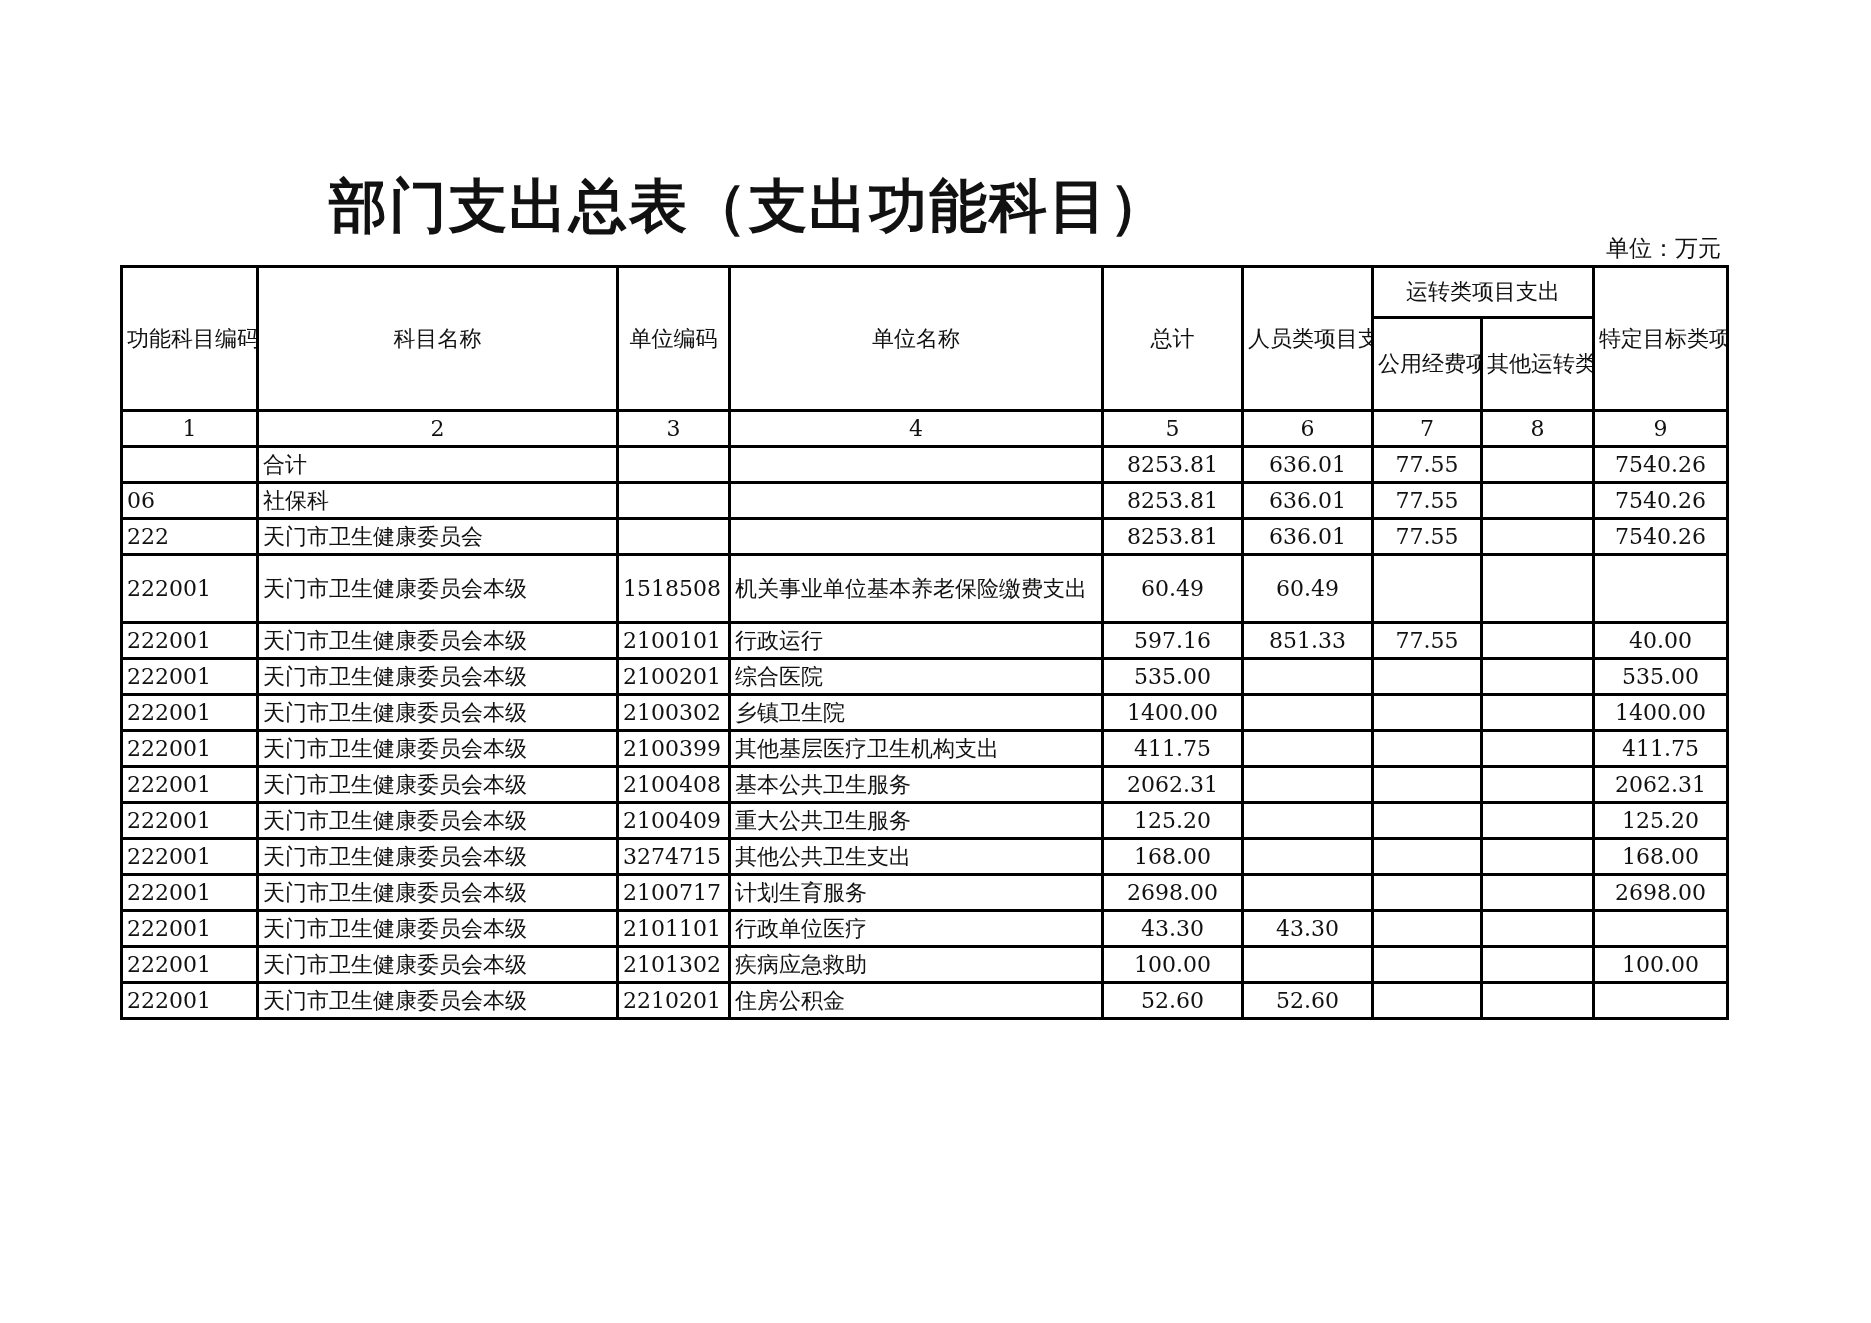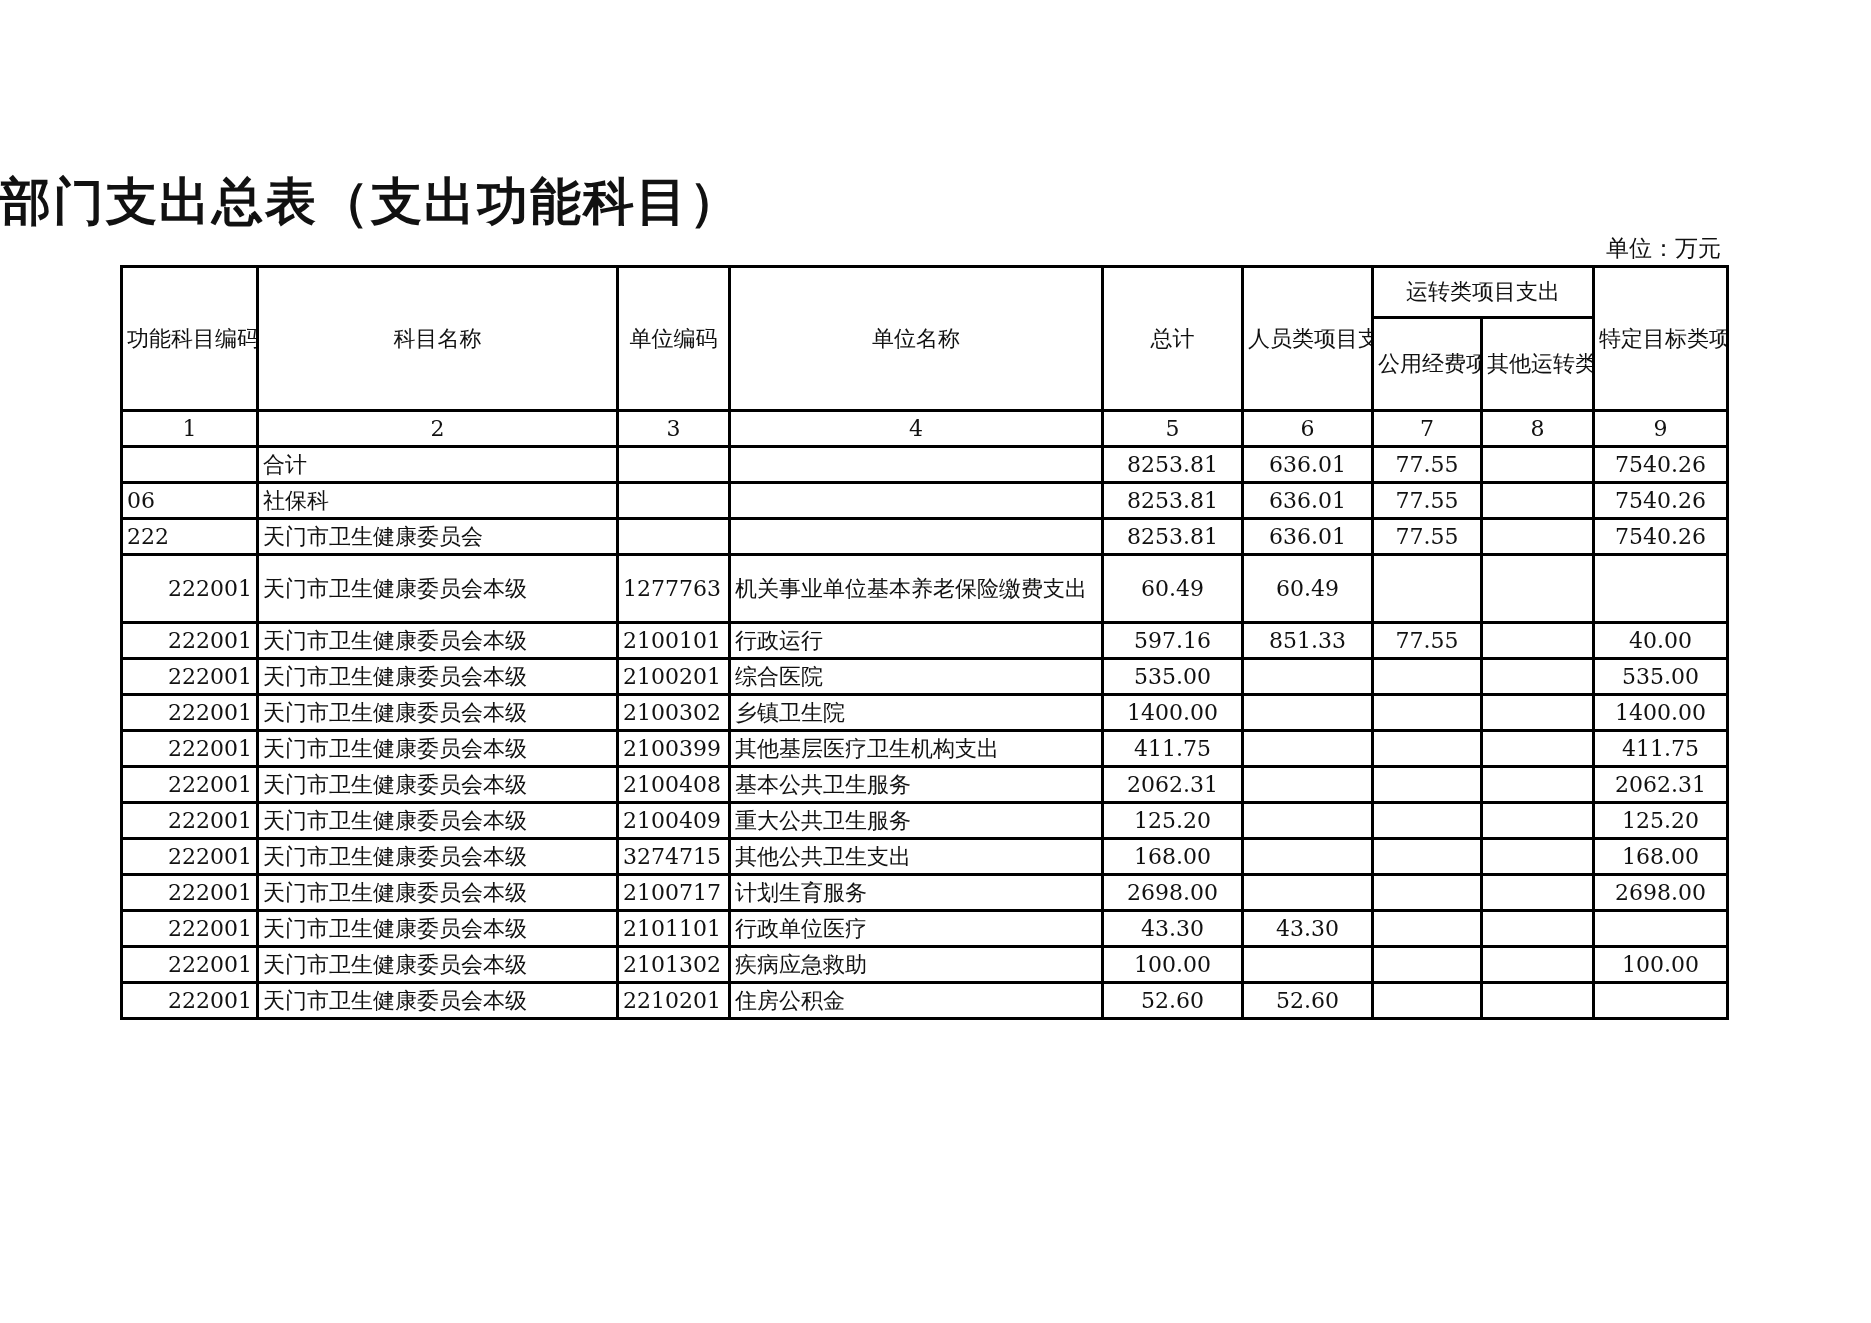--- a/index.html
+++ b/index.html
@@ -1,35 +1,35 @@
 <!DOCTYPE html>
 <html><head>
 <meta charset="utf-8">
 <style>
   html, body { margin:0; padding:0; background:#ffffff; }
   body { width:1871px; height:1323px; position:relative; overflow:hidden;
          font-family:"DejaVu Serif","Liberation Serif",serif; color:#111; }
-  .title { position:absolute; left:0; width:1498px; top:168px; 
+  .title { position:absolute; left:0; width:1498px; top:168px; text-align:center;
            font-family:"DejaVu Sans","Liberation Sans",sans-serif; font-weight:bold;
-           font-size:51px; letter-spacing:2px; }
+           font-size:58px; letter-spacing:2px; }
   .unit { position:absolute; right:150px; top:233px; font-size:23px;text-align:right; }
   table.grid { position:absolute; left:120px; top:265px; border-collapse:collapse;
                table-layout:fixed; width:1606px; }
   table.grid td, table.grid th { border:3px solid #000; padding:0 4px; font-weight:normal;
                font-size:22px; line-height:28px; overflow:hidden; white-space:nowrap; }
   th { text-align:center; vertical-align:middle; }
   th.wrap { white-space:normal; line-height:29px; }
   tr.h1 th { height:48px; }
   tr.h2 th { height:90px; }
   tr.nums td { height:33px; text-align:center; }
   tr.row td { height:33px; }
   tr.row.tall td { height:65px; }
   td.num { text-align:center; }
   td.left { text-align:left; }
-  td.code-r { text-align:right; padding-right:12px;margin-top:48px; }
+  td.code-r { text-align:left; padding-right:12px;margin-top:48px; }
   td.ind1 { padding-left:24px; }
   td.ind2 { padding-left:50px; }
   td.wrapcell { white-space:normal; line-height:28px;margin-left:8px; }
 </style>
 </head>
 <body>
 
 <div class="title">部门支出总表（支出功能科目）</div>
 <div class="unit">单位：万元</div>
 
@@ -102,21 +102,21 @@
         <td class="left wrapcell"></td>
         <td class="num">8253.81</td>
         <td class="num">636.01</td>
         <td class="num">77.55</td>
         <td class="num"></td>
         <td class="num">7540.26</td>
       </tr>
       <tr class="row tall">
         <td class="code-r">222001</td>
         <td class="ind2">天门市卫生健康委员会本级</td>
-        <td class="left">1277763</td>
+        <td class="left">1518508</td>
         <td class="left wrapcell">机关事业单位基本养老保险缴费支出</td>
         <td class="num">60.49</td>
         <td class="num">60.49</td>
         <td class="num"></td>
         <td class="num"></td>
         <td class="num"></td>
       </tr>
       <tr class="row">
         <td class="code-r">222001</td>
         <td class="ind2">天门市卫生健康委员会本级</td>

